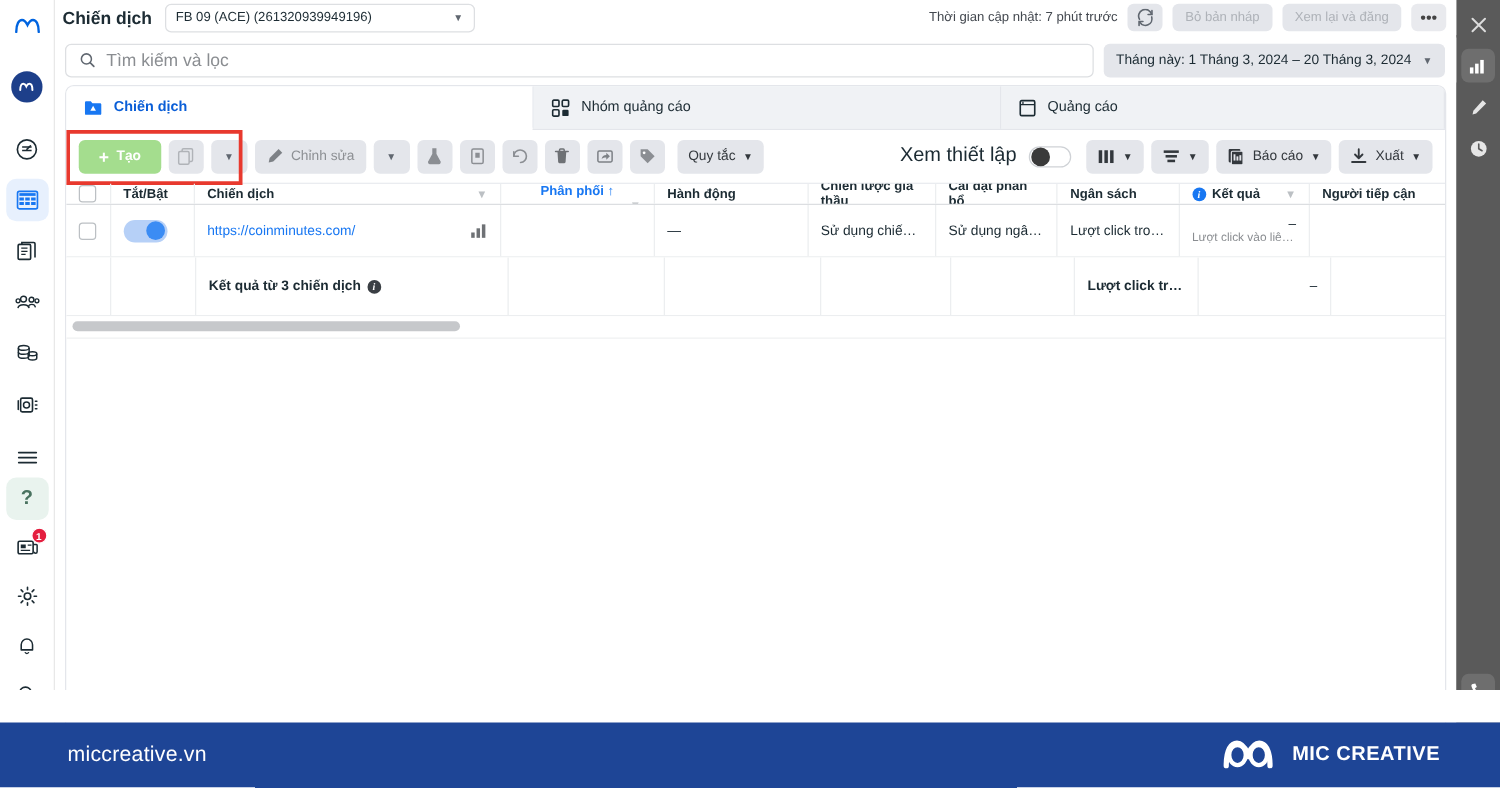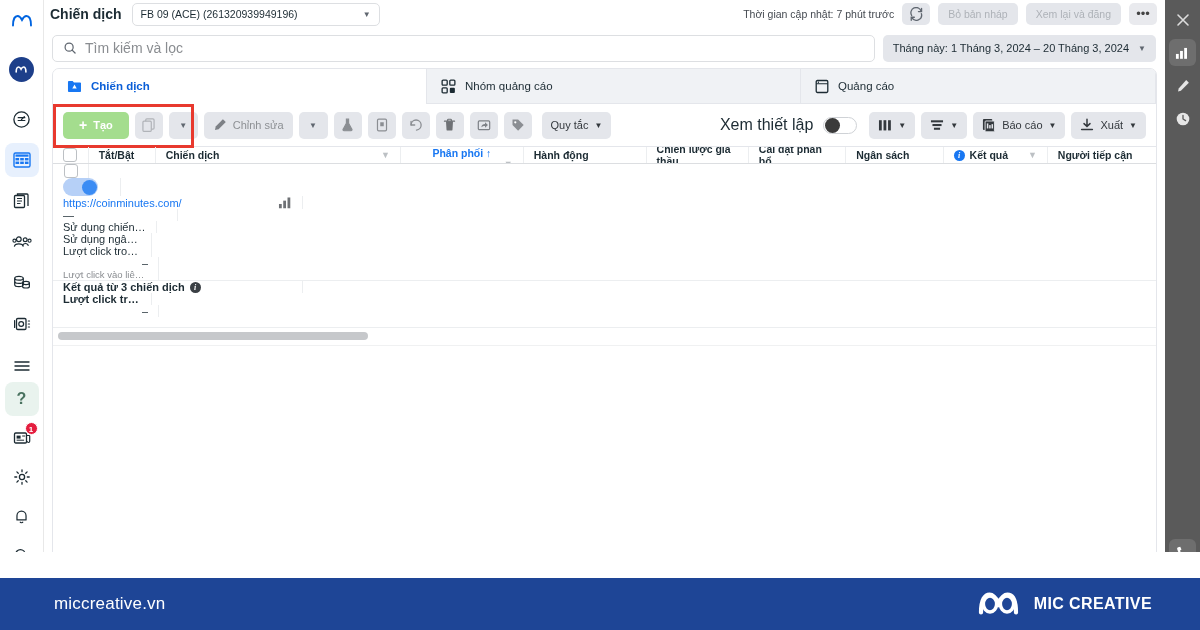--- a/index.html
+++ b/index.html
@@ -208,21 +208,20 @@
     font-size: 10.5px; font-weight: bold; color: #1c2b33;
     position: relative;
     overflow: hidden;
   }
   .th .srt { margin-left: auto; color: #bcc0c4; font-size: 9px; padding-left: 6px; }
   .th.blue { color: #1877f2; flex-direction: column; }
   .row {
     display: flex; min-height: 42px;
     border-bottom: 1px solid #eceef0;
     background: #fff;
-    flex-direction: column;
   }
   .td {
     display: flex; align-items: center;
     padding: 0 10px;
     border-right: 1px solid #eceef0;
     font-size: 11px; color: #1c2b33;
     overflow: hidden;
   }
   .td .wrap { width: 100%; overflow: hidden; }
   .td .ell { white-space: nowrap; overflow: hidden; text-overflow: ellipsis; display: block; }

